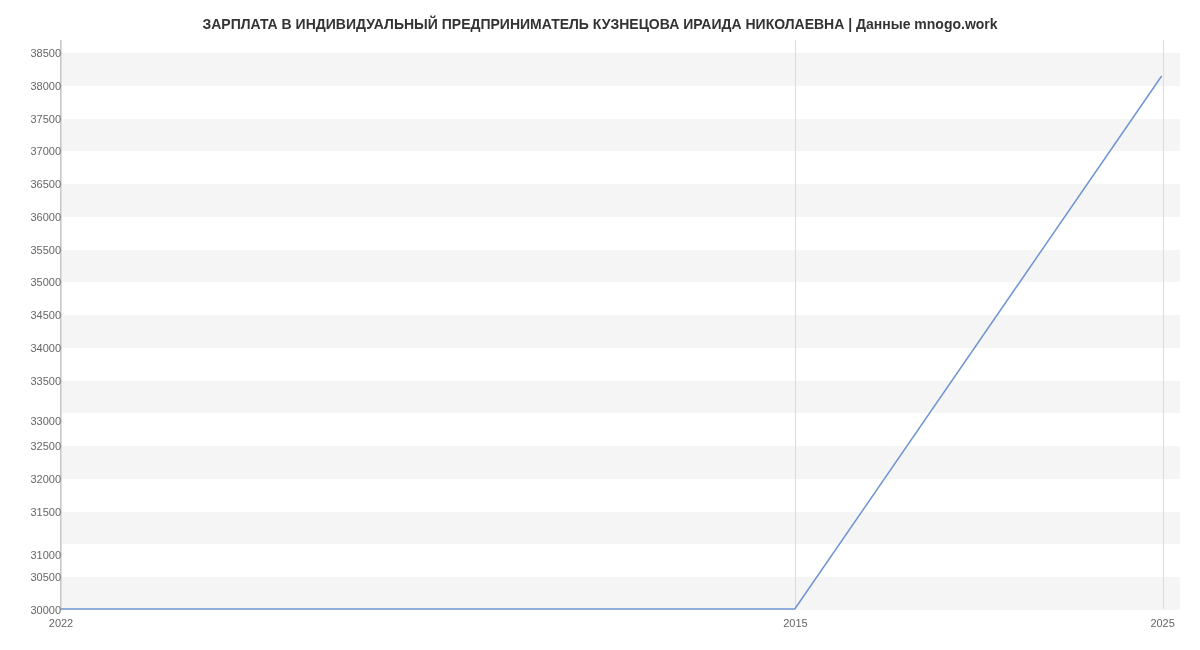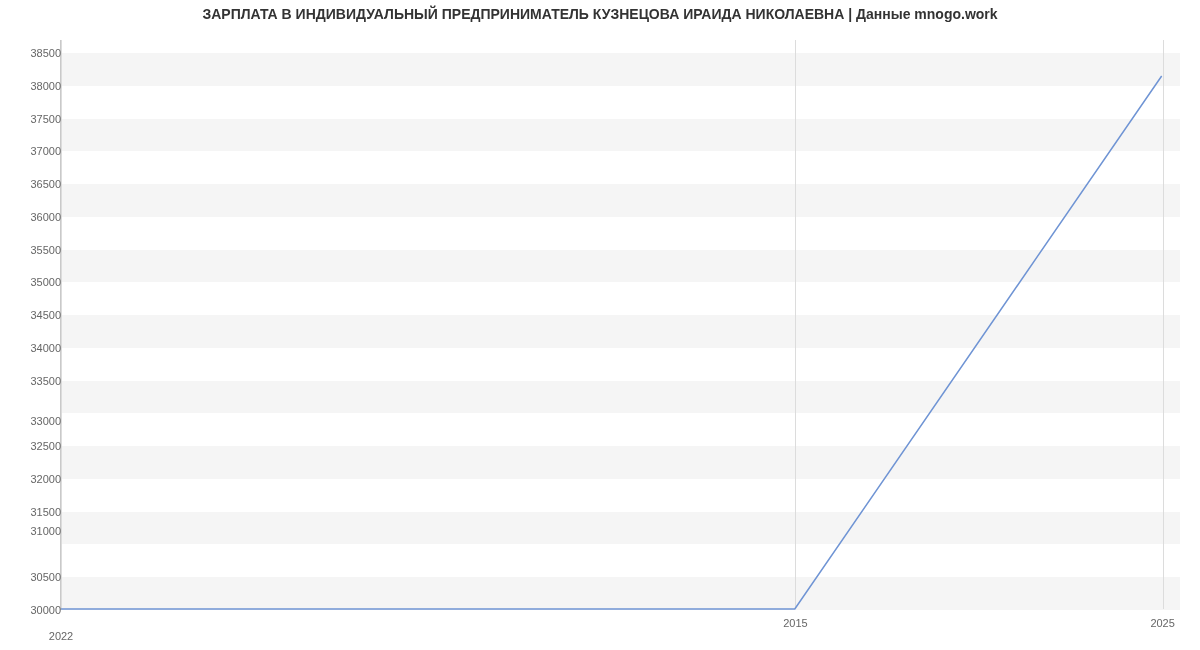--- a/index.html
+++ b/index.html
@@ -13,21 +13,21 @@
   }
   .chart-wrap {
     position: relative;
     width: 1200px;
     height: 650px;
   }
   .title {
     position: absolute;
     left: 0;
     right: 0;
-    top: 6px;
+    top: 16px;
     text-align: center;
     font-size: 14px;
     font-weight: 600;
     color: #333;
   }
   .plot {
     position: absolute;
     left: 60px;
     top: 40px;
     width: 1120px;  
@@ -98,33 +98,33 @@
       <div class="band" style="top: 78.6207px; height: 32.7586px;"></div>
       <div class="band" style="top: 13.1034px; height: 32.7586px;"></div>
       <div class="gridline-v" style="left: 0px;"></div>
       <div class="gridline-v" style="left: 734.426px;"></div>
       <div class="gridline-v" style="left: 1101.64px;"></div>
       <svg class="line-layer" id="line-layer" viewBox="0 0 1120 570" preserveAspectRatio="none">
         <path d="M0.00 570.00 L734.43 570.00 L1101.64 36.03" class="series-line" style="stroke: rgb(111, 148, 212);"></path>
       </svg>
   <div class="y-tick-label" style="top: 570px; margin-left: 19px;">30000</div>
       <div class="y-tick-label" style="top: 537.241px;">30500</div>
-      <div class="y-tick-label" style="top: 491px;">31000</div>
+      <div class="y-tick-label" style="top: 515px;">31000</div>
       <div class="y-tick-label" style="top: 471.724px;">31500</div>
       <div class="y-tick-label" style="top: 438.966px;">32000</div>
       <div class="y-tick-label" style="top: 406.207px;">32500</div>
       <div class="y-tick-label" style="top: 373.448px; margin-top: 8px;">33000</div>
       <div class="y-tick-label" style="top: 340.69px;">33500</div>
       <div class="y-tick-label" style="top: 307.931px;">34000</div>
       <div class="y-tick-label" style="top: 275.172px;">34500</div>
       <div class="y-tick-label" style="top: 242.414px;">35000</div>
       <div class="y-tick-label" style="top: 209.655px;">35500</div>
       <div class="y-tick-label" style="top: 176.897px;">36000</div>
       <div class="y-tick-label" style="top: 144.138px;">36500</div>
       <div class="y-tick-label" style="top: 111.379px;">37000</div>
       <div class="y-tick-label" style="top: 78.6207px;">37500</div>
       <div class="y-tick-label" style="top: 45.8621px;">38000</div>
       <div class="y-tick-label" style="top: 13.1034px;">38500</div>
-      <div class="x-tick-label" style="left: 0px; margin-top: 13px;">2022</div>
+      <div class="x-tick-label" style="left: 0px;">2022</div>
       <div class="x-tick-label" style="left: 734.426px;">2015</div>
       <div class="x-tick-label" style="left: 1101.64px;">2025</div>
     </div>
 </div>
 
 </body></html>

